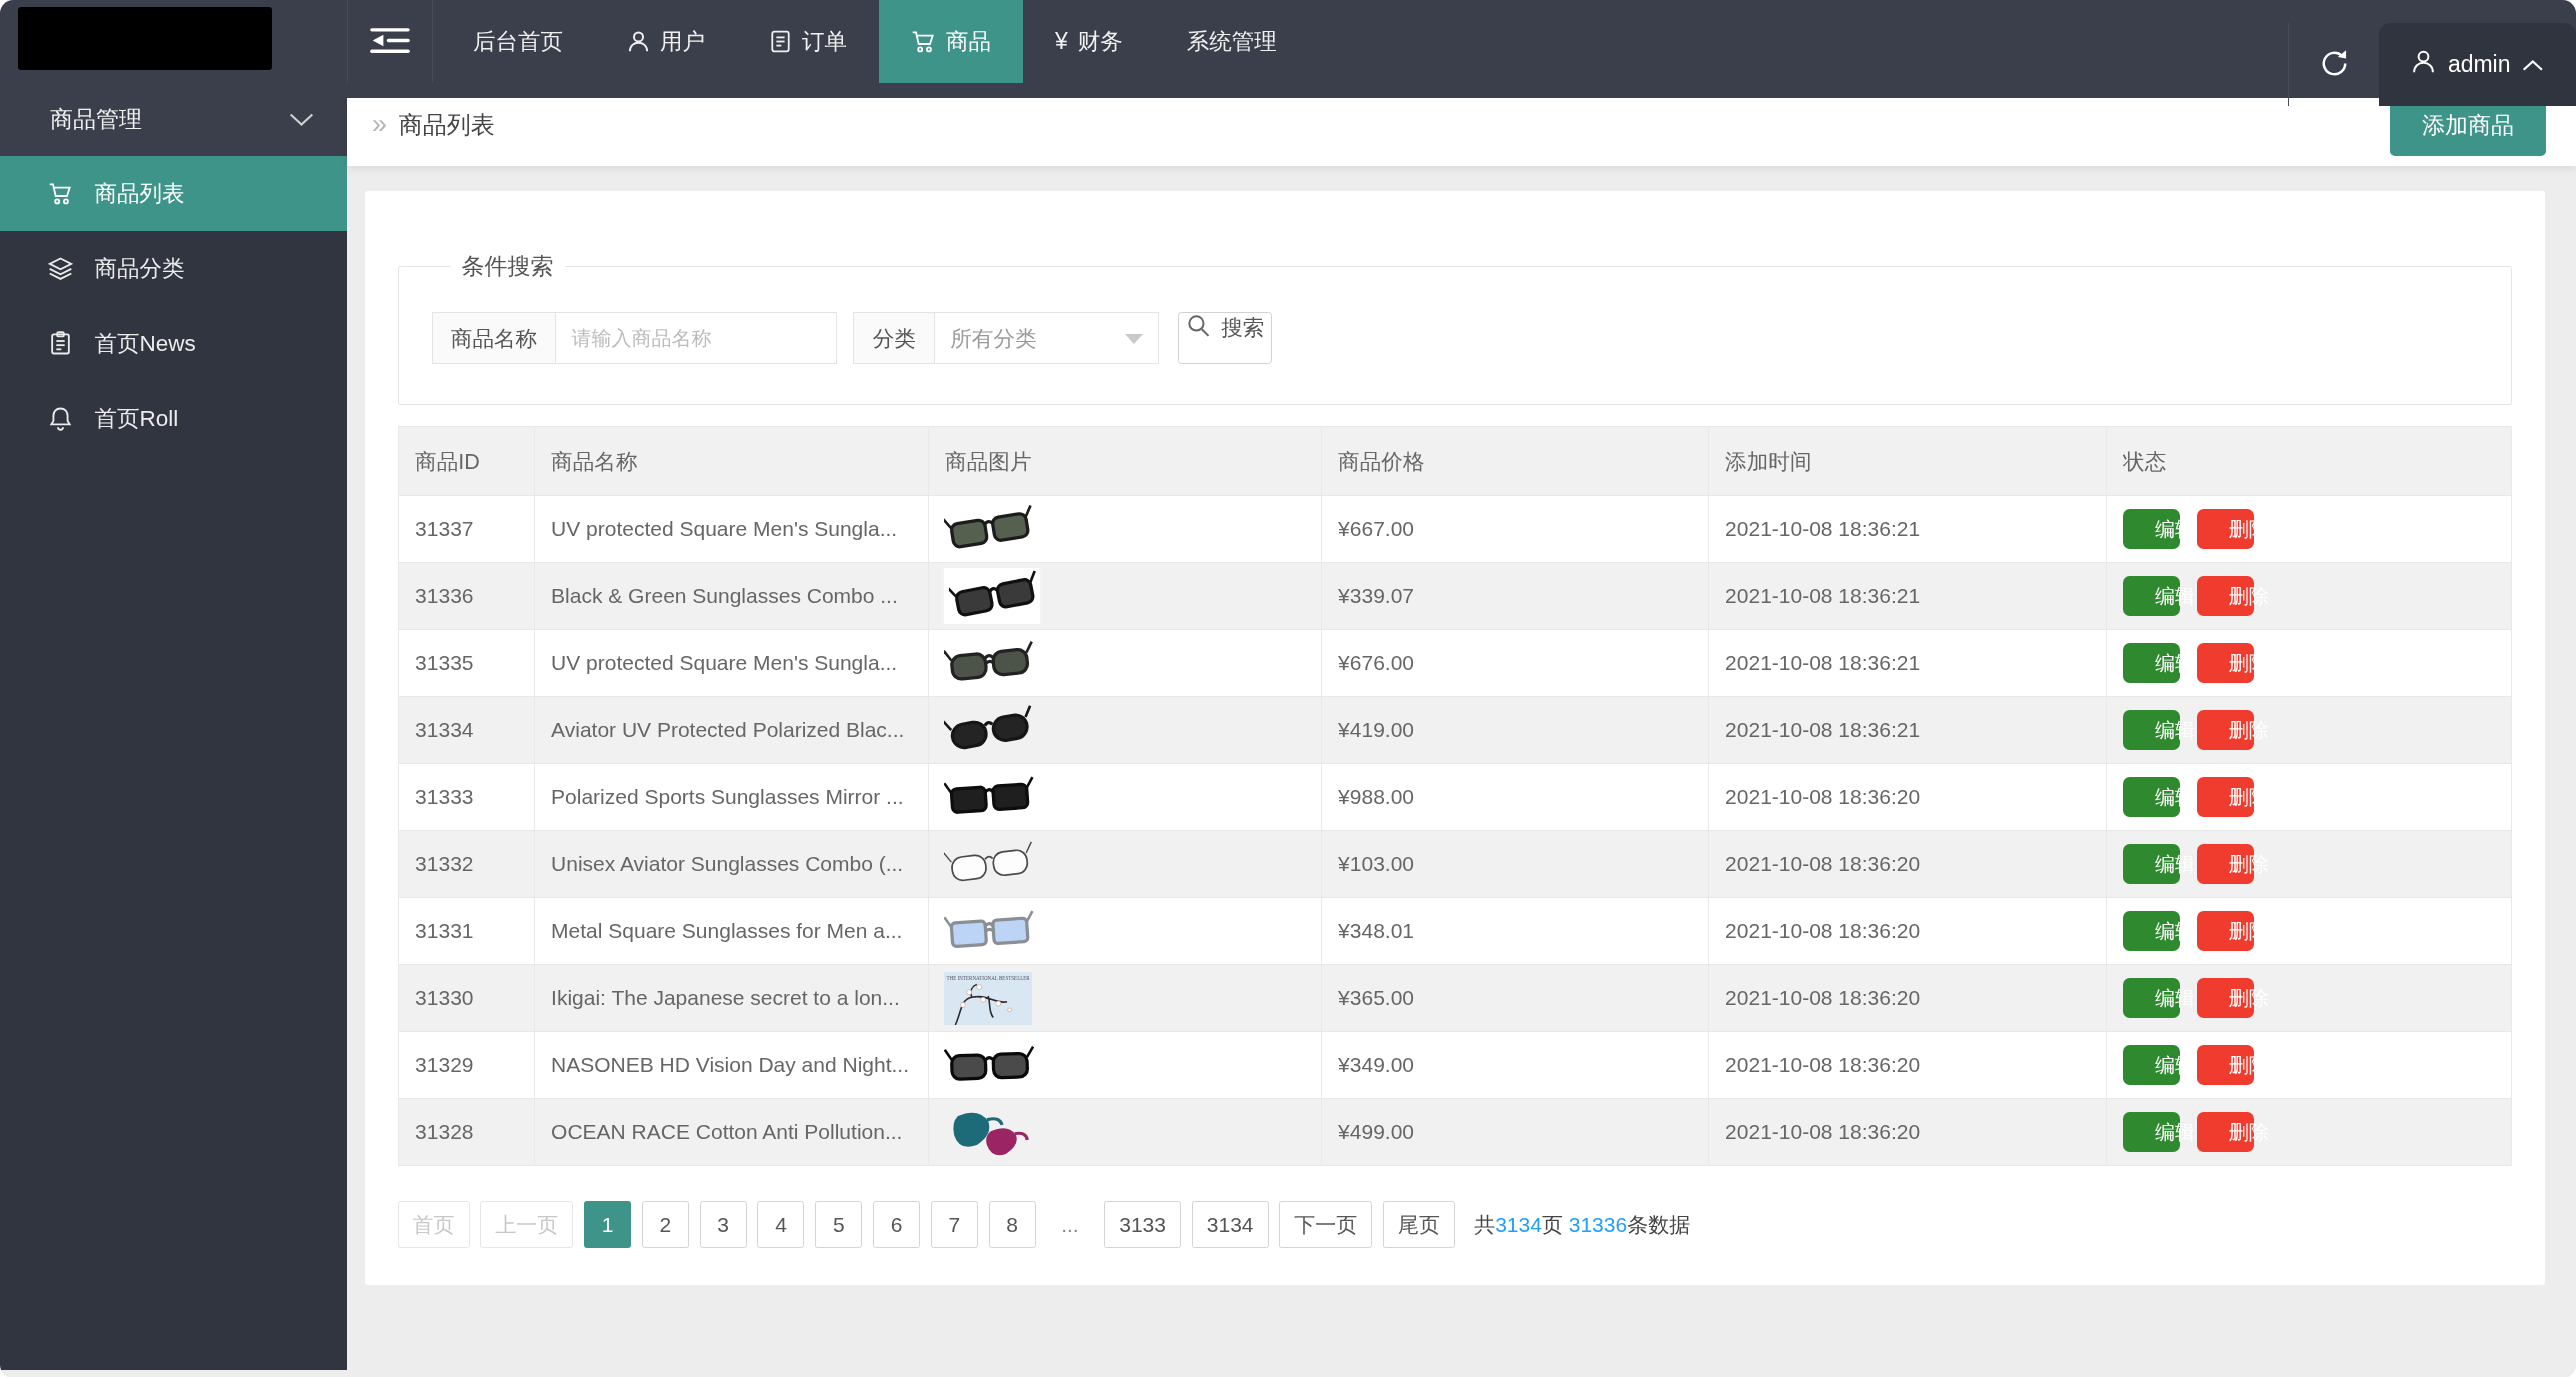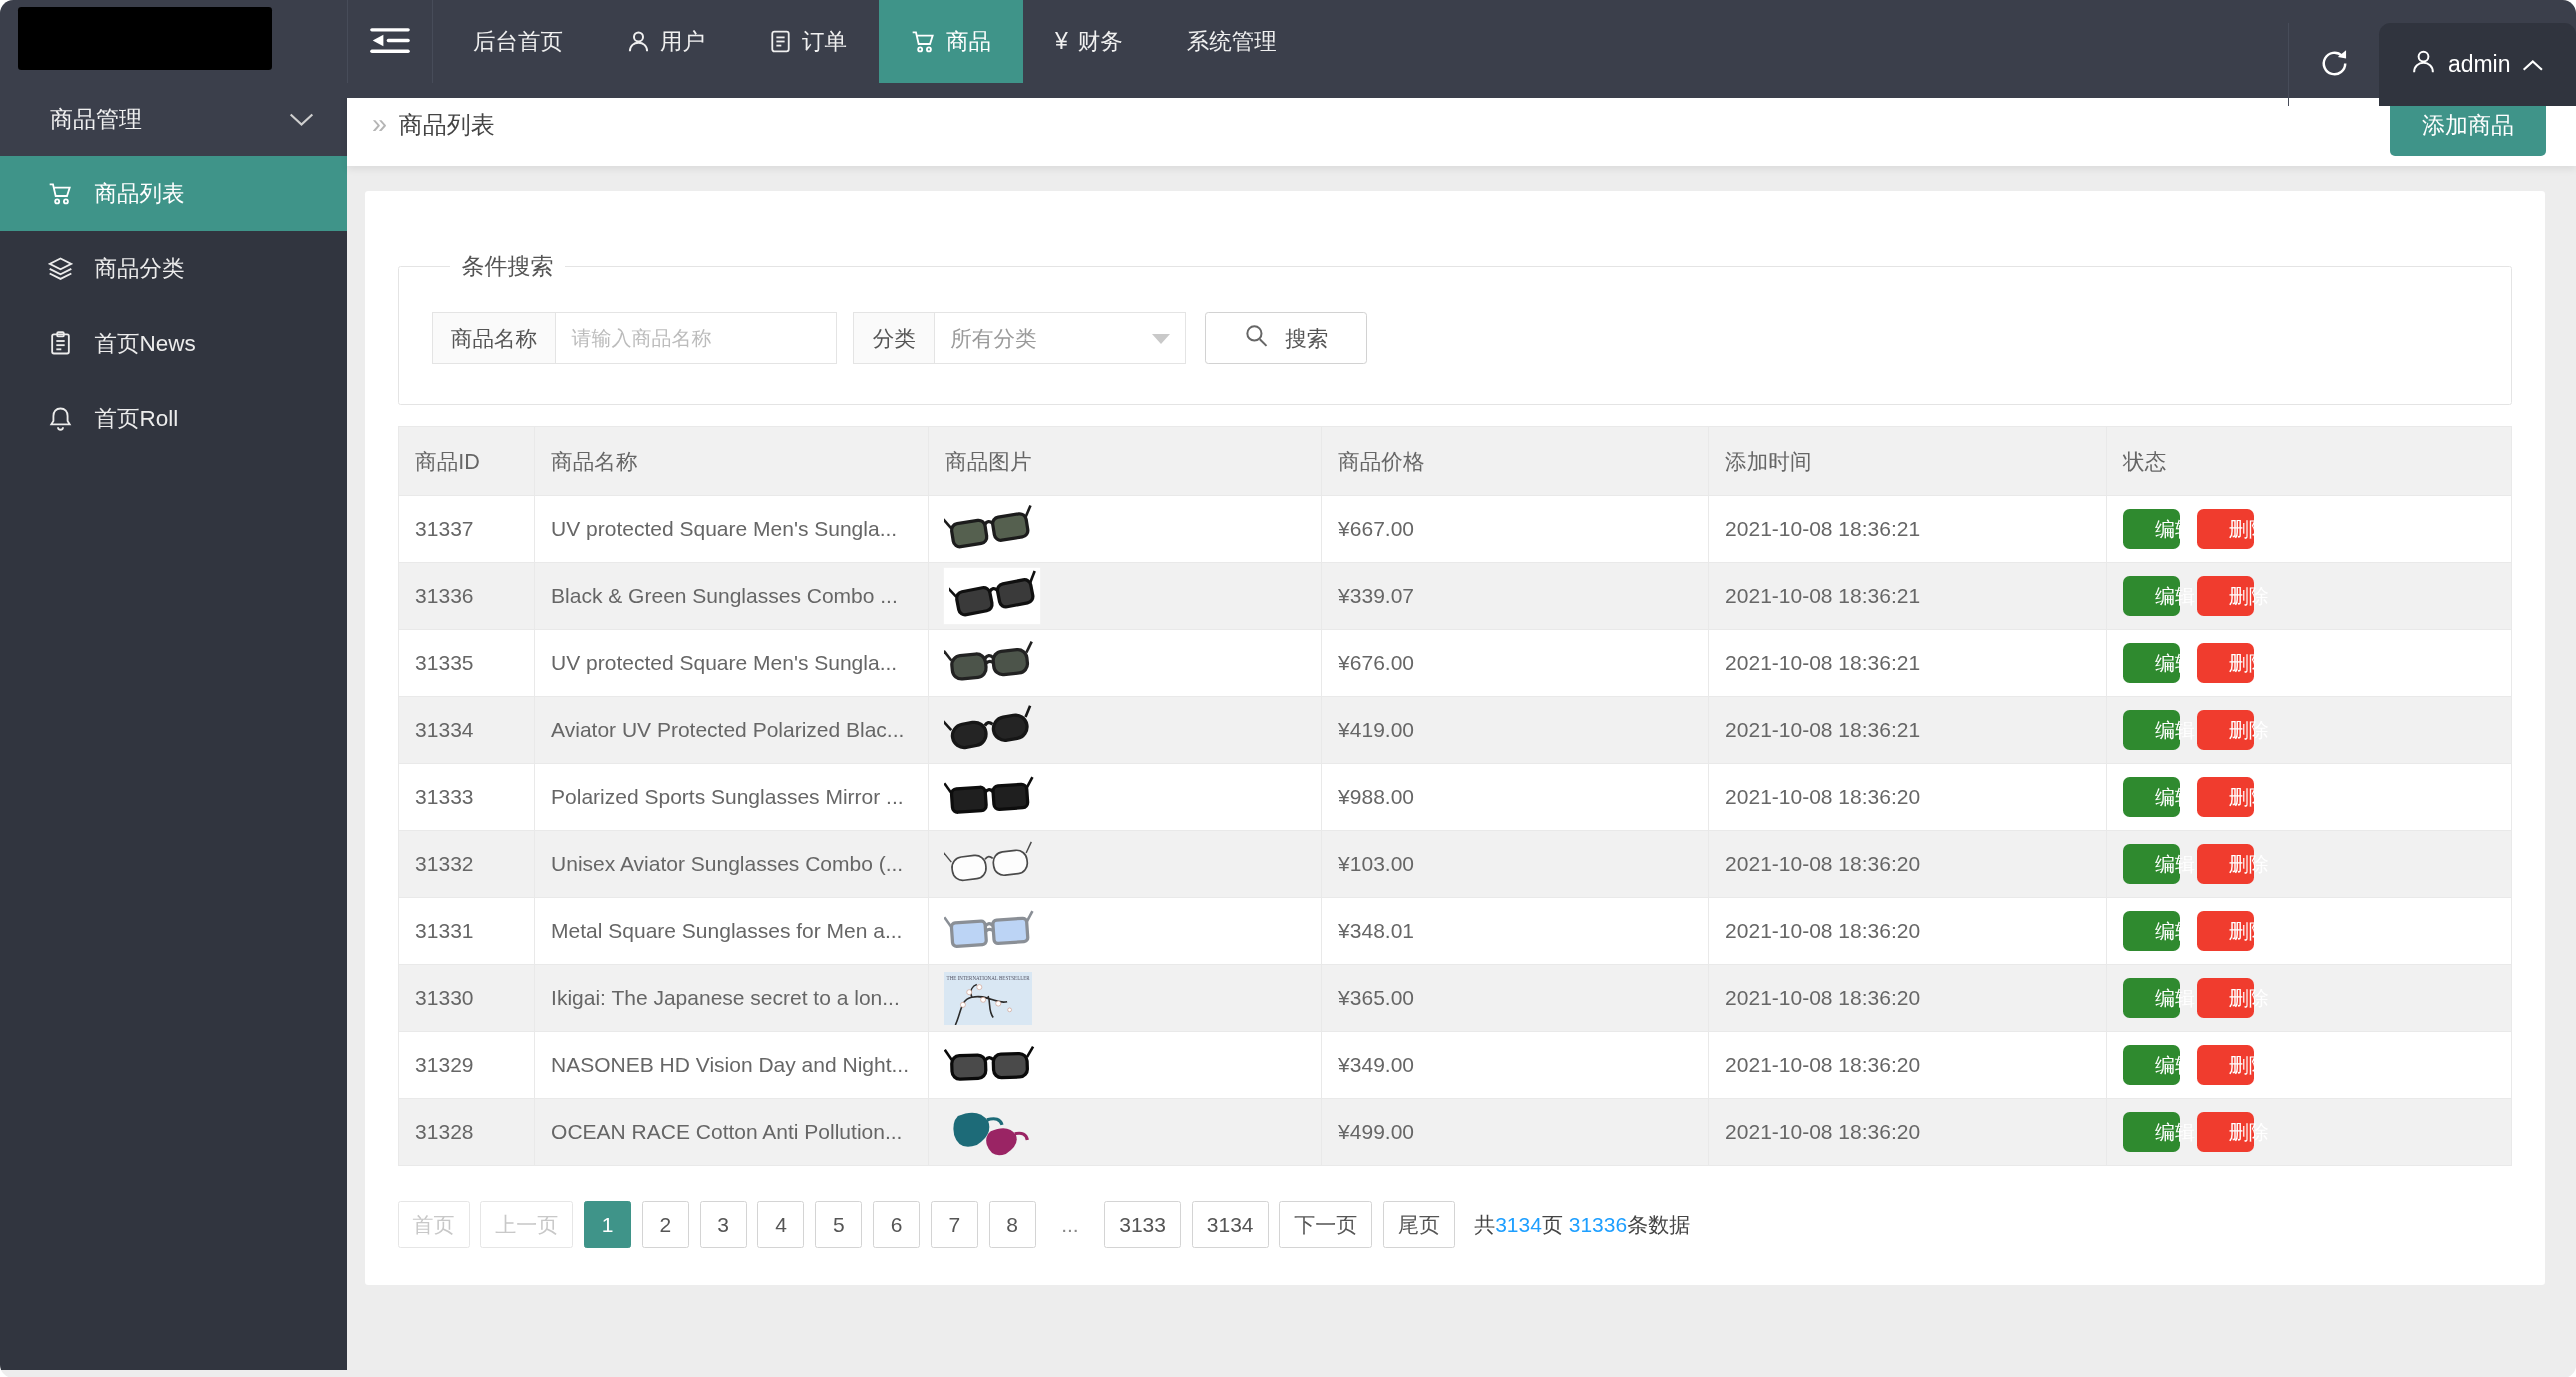--- a/index.html
+++ b/index.html
@@ -39,24 +39,24 @@
   .panel { position:absolute; left:17.5px; top:25px; width:2180px; height:1094px; background:#fff; border-radius:3.3px; }
 
   
   .search-fs { margin:60px 33px 0 33px; border:0.8px solid #e4e4e4; border-radius:2.5px; padding:30px 33px 40px 33px; }
   .search-fs legend { margin-left:18.3px; padding:0 11.6px; font-size:23px; color:#555; }
   .search-row { display:flex; align-items:center; }
   .ig { display:flex; height:52px; }
   .ig-label { display:flex; align-items:center; padding:0 18.3px; background:#fafafa; border:0.8px solid #e4e4e4; border-right:none; color:#555; font-size:21.6px; white-space:nowrap; }
   .ig-input { width:282px; border:0.8px solid #e4e4e4; font-size:20px; color:#333; padding:0 15px; outline:none; }
   .ig-input::placeholder { color:#bcbcbc; }
-  .ig-select { position:relative; width:252px; border:0.8px solid #e4e4e4; background:#fff; display:flex; align-items:center; padding:0 15px; font-size:21.6px; color:#9a9a9a; cursor:pointer; }
+  .ig-select { position:relative; width:225px; border:0.8px solid #e4e4e4; background:#fff; display:flex; align-items:center; padding:0 15px; font-size:21.6px; color:#9a9a9a; cursor:pointer; }
   .ig-select .tri { position:absolute; right:15px; top:50%; margin-top:-4.2px; width:0; height:0; border-left:9.1px solid transparent; border-right:9.1px solid transparent; border-top:10.8px solid #c9c9c9; }
   .gap19 { width:16px; } .gap23 { width:19px; }
-  .search-btn { height:52px; padding:0 38px; background:#fff; border:0.8px solid #d2d2d2; border-radius:3.3px; display:flex; align-items:center; gap:16px; font-size:21.6px; color:#555; cursor:pointer; }
+  .search-btn { height:52px; padding:0 7px; background:#fff; border:0.8px solid #d2d2d2; border-radius:3.3px; display:flex; align-items:flex-start; gap:10px; font-size:21.6px; color:#555; cursor:pointer; }
 
   
   .tbl-wrap { margin:21px 33px 0 33px; }
   table { width:100%; border-collapse:collapse; table-layout:fixed; }
   th, td { border:0.8px solid #e9e9e9; font-weight:normal; text-align:left; padding-left:16.6px; overflow:hidden; white-space:nowrap; }
   thead th { height:69px; background:#f1f1f1; color:#666; font-size:21.6px; }
   tbody td { height:66px; color:#666; font-size:21px; }
   tbody tr.striped td { background:#f1f1f1; }
   .imgbox { display:flex; align-items:center; padding-left:15px; height:66px; }
   .imgbox .whitecard { background:#fff; box-shadow:0 0 0 0.8px #f3f3f3; padding:1.7px 5px; }

